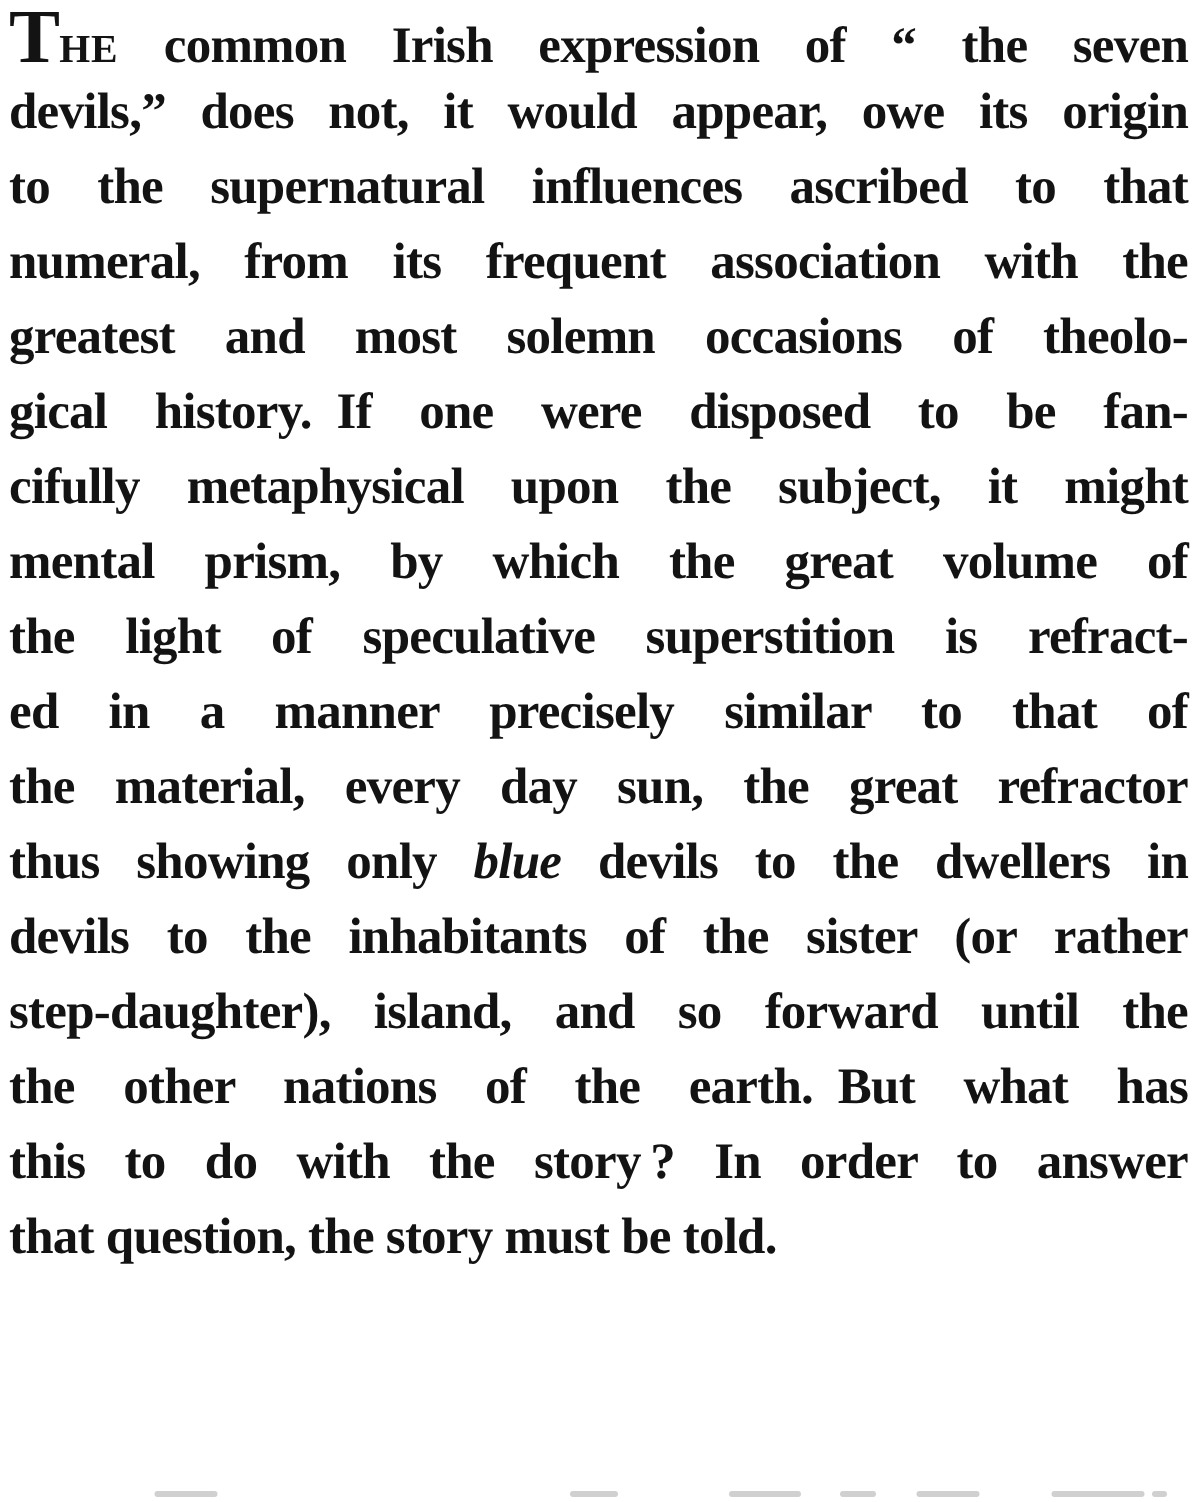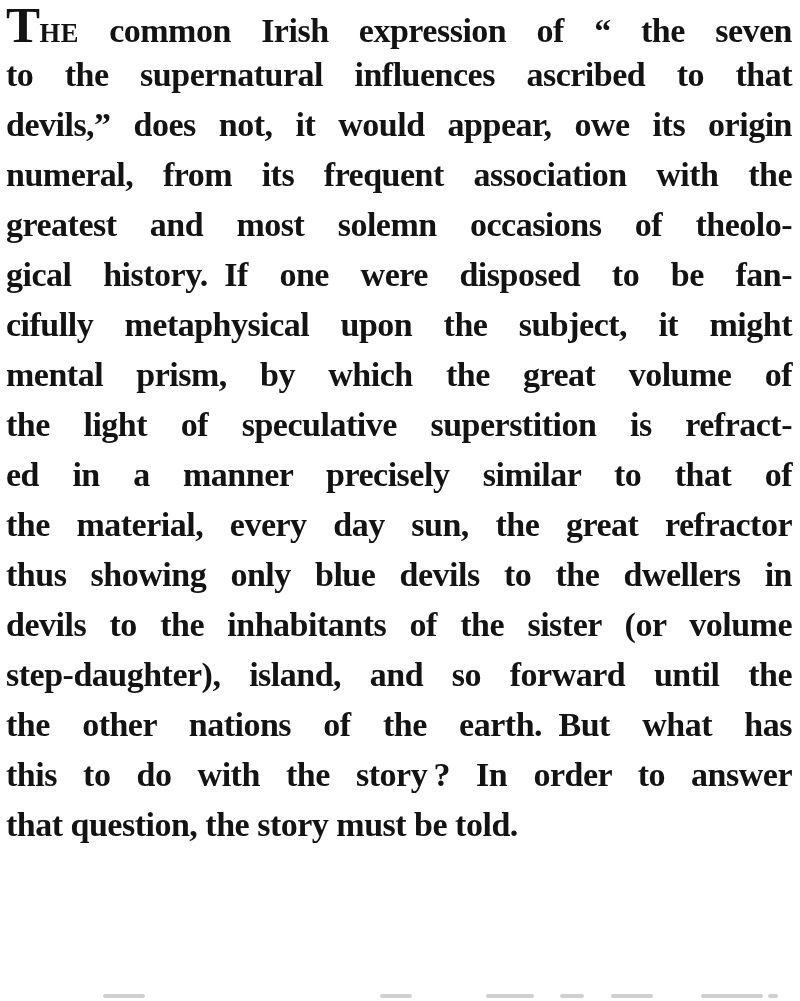--- a/index.html
+++ b/index.html
@@ -27,20 +27,21 @@
     letter-spacing: -0.5px;
     white-space: nowrap;
     text-align: justify;
     text-align-last: justify;
   }
   .line.left {
     text-align: center;
     text-align-last: left;
   }
   .italic {
+    font-style: italic;
   }
   .initial {
     font-size: 1.5em;
     line-height: 1;
   }
   .smallcaps {
     font-size: 0.78em;
     letter-spacing: 0.5px;
   }
   .artifacts {
@@ -58,32 +59,32 @@
     background: #a9a9a9;
     opacity: 0.55;
   }
 </style>
 </head>
 <body>
 
 <div class="page">
   <div>
       <div class="line"><span class="initial">T</span><span class="smallcaps">HE</span><span> common Irish expression of “ the seven</span></div>
+      <div class="line"><span>devils,” does not, it would appear, owe its origin</span></div>
       <div class="line"><span>to the supernatural influences ascribed to that</span></div>
-      <div class="line"><span>devils,” does not, it would appear, owe its origin</span></div>
       <div class="line"><span>numeral, from its frequent association with the</span></div>
       <div class="line"><span>greatest and most solemn occasions of theolo-</span></div>
       <div class="line"><span>gical history. If one were disposed to be fan-</span></div>
       <div class="line"><span>cifully metaphysical upon the subject, it might</span></div>
       <div class="line"><span>mental prism, by which the great volume of</span></div>
       <div class="line"><span>the light of speculative superstition is refract-</span></div>
       <div class="line"><span>ed in a manner precisely similar to that of</span></div>
       <div class="line"><span>the material, every day sun, the great refractor</span></div>
       <div class="line"><span>thus showing only </span><span class="italic">blue</span><span> devils to the dwellers in</span></div>
-      <div class="line"><span>devils to the inhabitants of the sister (or volume</span></div>
+      <div class="line"><span>devils to the inhabitants of the sister (or rather</span></div>
       <div class="line"><span>step-daughter), island, and so forward until the</span></div>
       <div class="line"><span>the other nations of the earth. But what has</span></div>
       <div class="line"><span>this to do with the story ? In order to answer</span></div>
       <div class="line left"><span>that question, the story must be told.</span></div>
     </div>
   <div class="artifacts">
       <span class="dash" style="left: 103px; width: 42px;"></span>
       <span class="dash" style="left: 380px; width: 32px;"></span>
       <span class="dash" style="left: 486px; width: 48px;"></span>
       <span class="dash" style="left: 560px; width: 24px;"></span>

